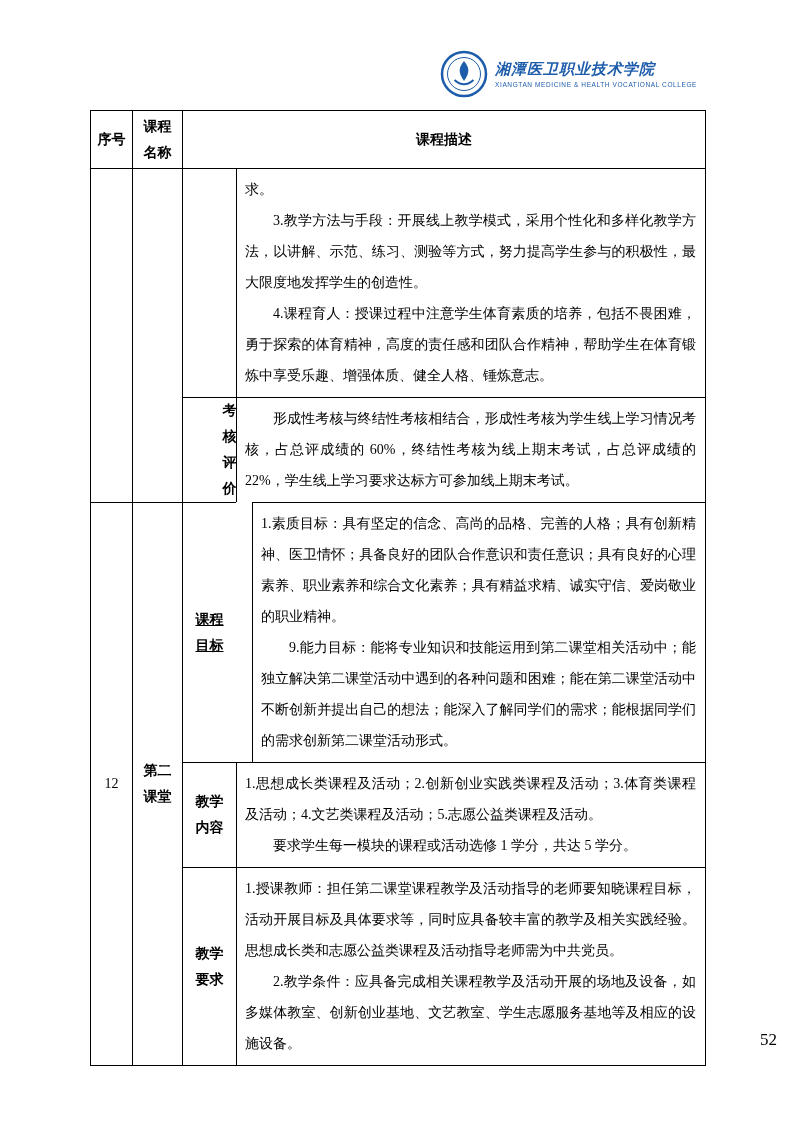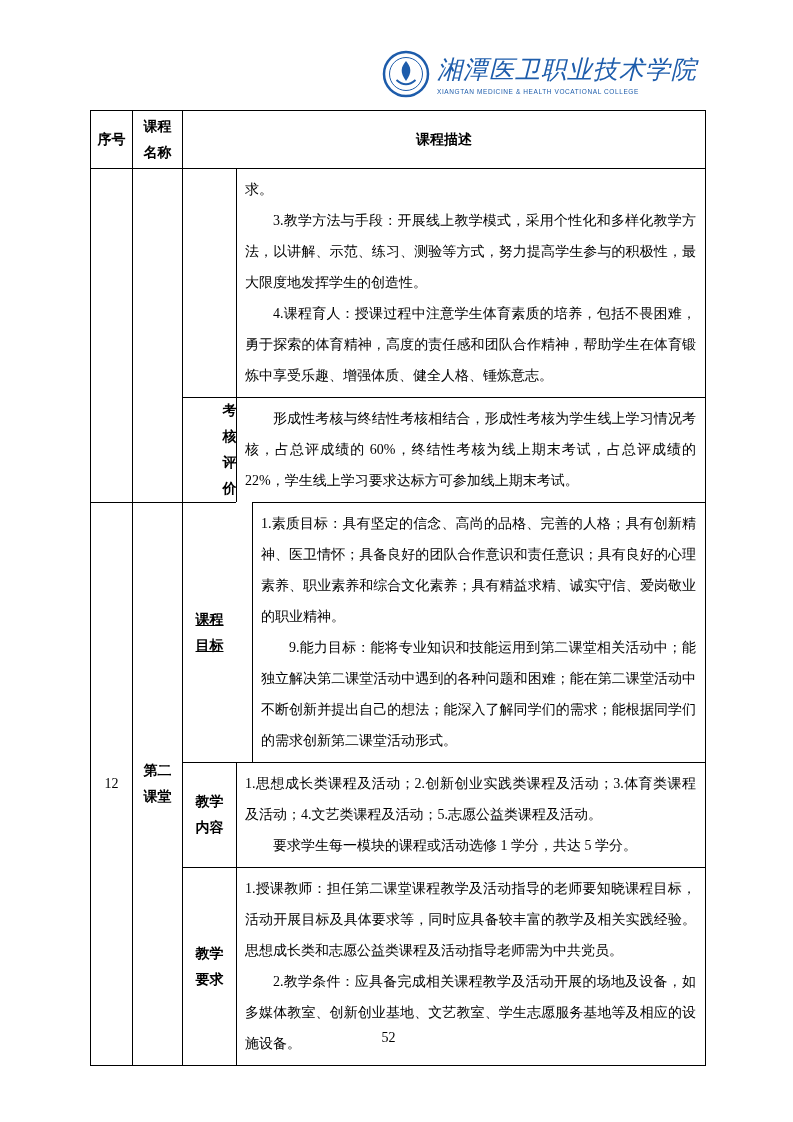--- a/index.html
+++ b/index.html
@@ -19,22 +19,22 @@
   
   .page-header {
     position: absolute;
     top: 50px; right: 96px;
   }
   .logo { display: flex; align-items: center; gap: 7px; }
   .emblem { display: inline-flex; width: 48px; height: 48px; }
   .logo-text { display: flex; flex-direction: column; gap: 2px; }
   .logo-cn {
     color: var(--accent, #1d5cab);
-    font-size: 25px;
-    font-weight: normal;
+    font-size: 15px;
+    font-weight: bold;
     font-style: italic;
     letter-spacing: 1px;
     white-space: nowrap;
   }
   .logo-en {
     color: var(--accent, #1d5cab);
     font-size: 6.5px;
     letter-spacing: 0.6px;
     white-space: nowrap;
     font-family: "Liberation Sans", sans-serif;
@@ -90,22 +90,22 @@
   .a-ilabel { grid-area: 5 / 3 / 6 / 4; }
   .a-itext  { grid-area: 5 / 4 / 6 / 5; }
   .a-rlabel { grid-area: 6 / 3 / 7 / 4; }
   .a-rtext  { grid-area: 6 / 4 / 7 / 5; }
 
   
   .page-number {
     position: absolute;
     left: 0; right: 16px;
     top: 1030px;
-    text-align: center;
-    font-size: 14px;
+    text-align: right;
+    font-size: 17px;
   }
 </style>
 </head>
 <body>
 
 <div class="page">
 
   <div class="page-header">
     <div class="logo">
       <span class="emblem">

